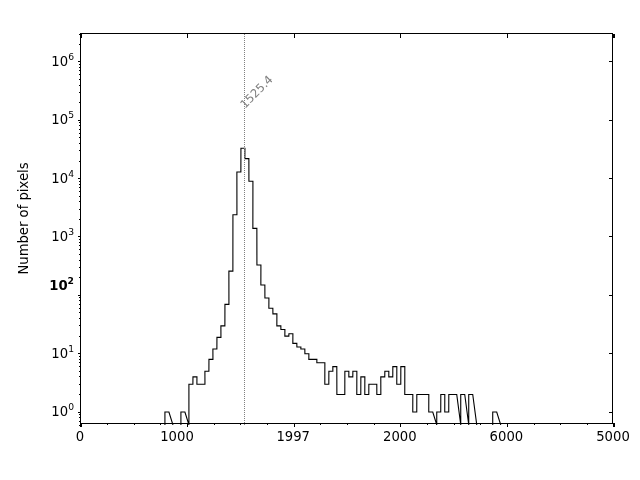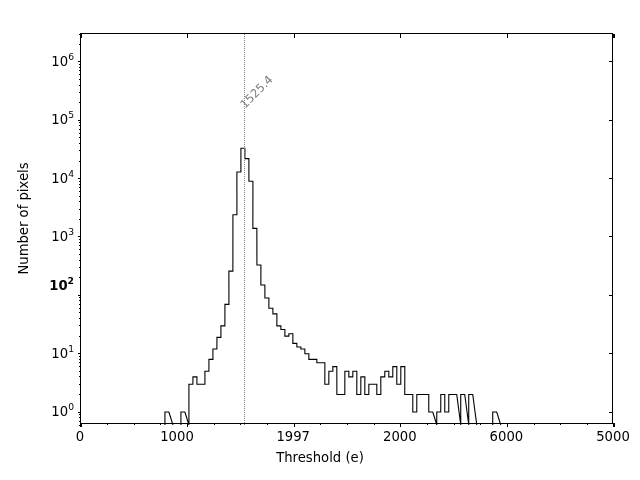--- a/index.html
+++ b/index.html
@@ -271,16 +271,15 @@
   <div id="yticklabels">
       <div class="tick-label ytick-label" style="top: 411.051px;">10<sup>0</sup></div>
       <div class="tick-label ytick-label" style="top: 352.684px;">10<sup>1</sup></div>
       <div class="tick-label ytick-label" style="top: 285px; font-weight: bold;">10<sup>2</sup></div>
       <div class="tick-label ytick-label" style="top: 235.95px;">10<sup>3</sup></div>
       <div class="tick-label ytick-label" style="top: 177.583px;">10<sup>4</sup></div>
       <div class="tick-label ytick-label" style="top: 119.215px;">10<sup>5</sup></div>
       <div class="tick-label ytick-label" style="top: 60.8482px;">10<sup>6</sup></div>
     </div>
 
-  <div id="xaxis-label">Threshold (e)</div>
   <div id="yaxis-label">Number of pixels</div>
 
 </div>
 
 </body></html>

